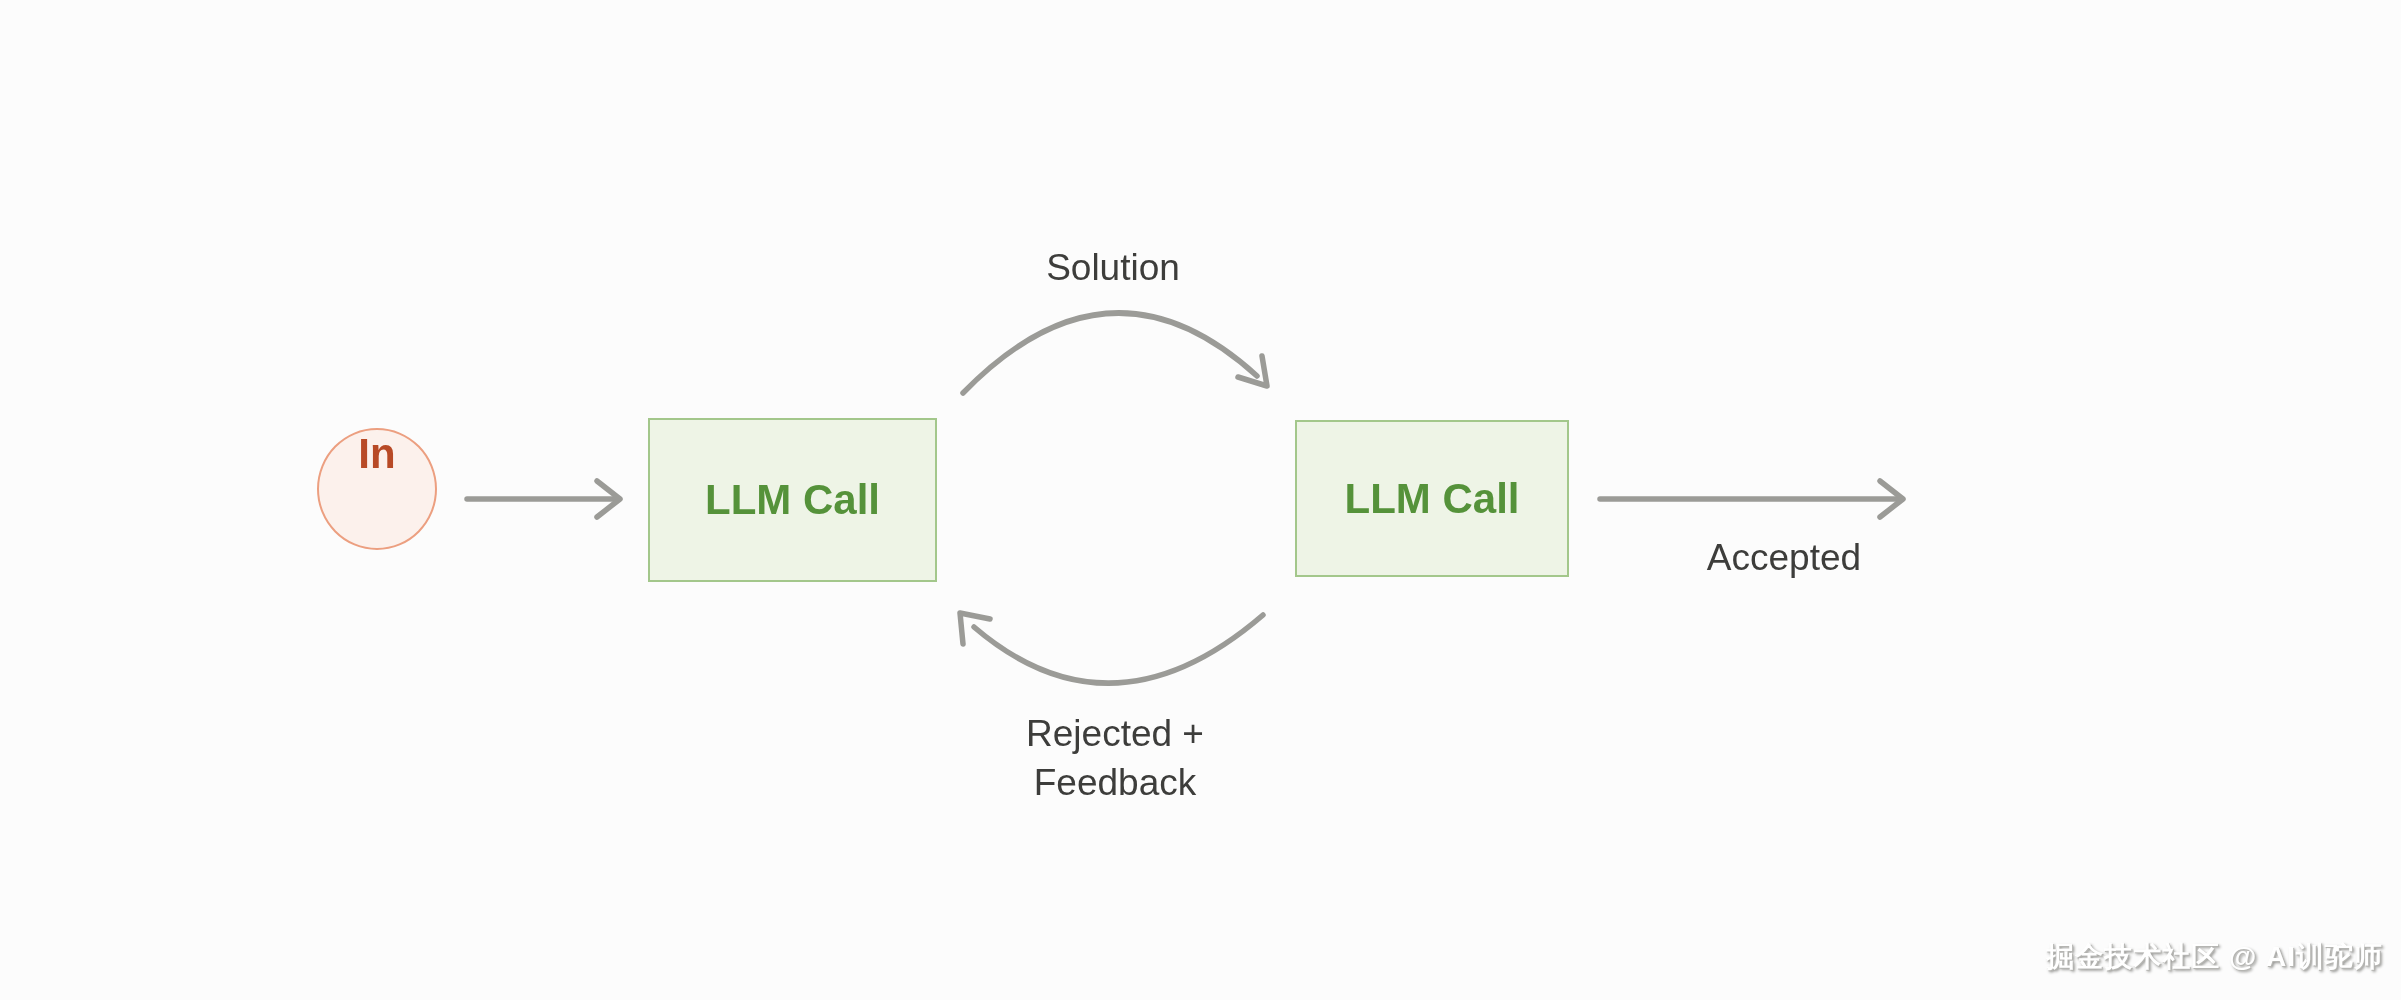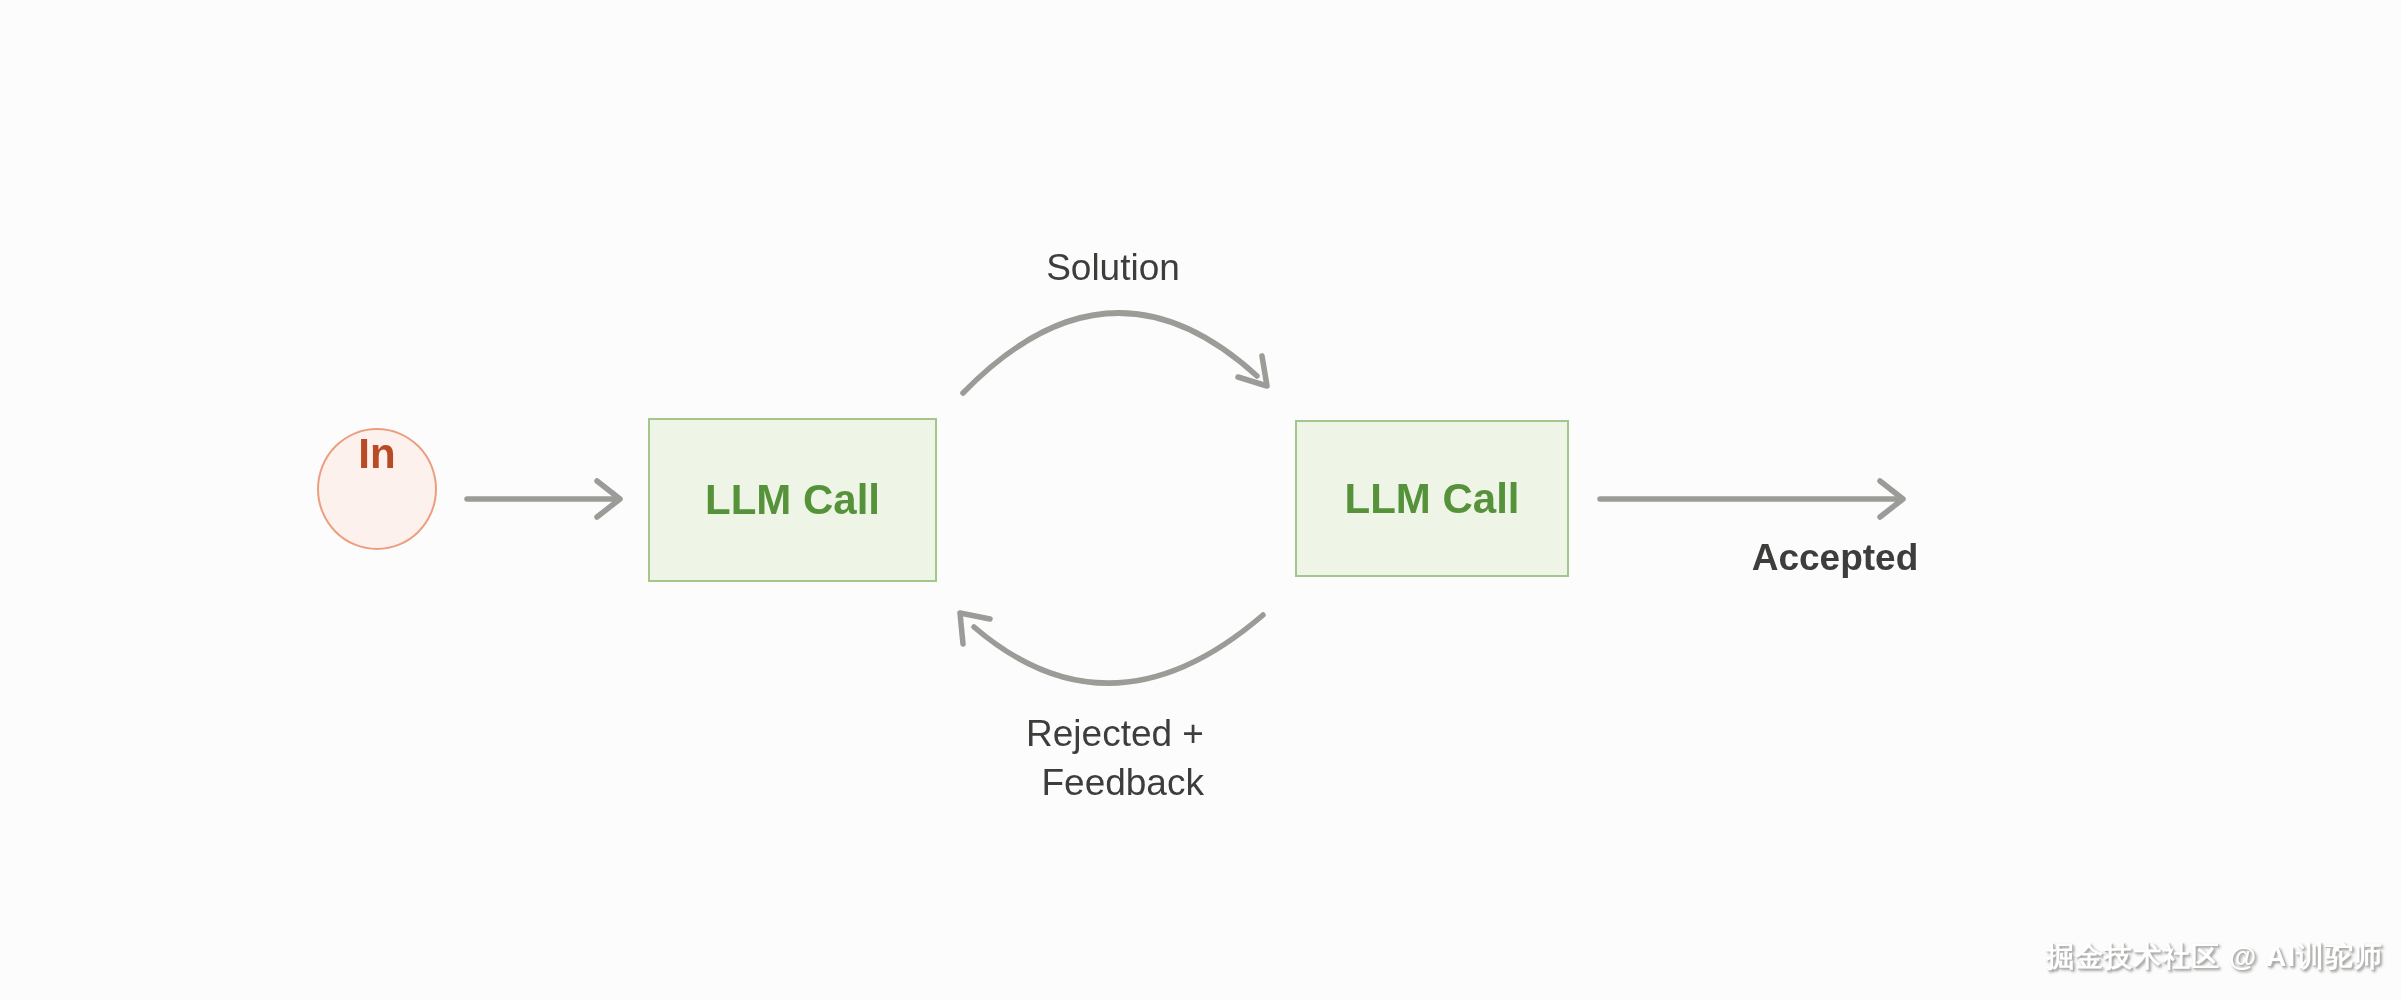--- a/index.html
+++ b/index.html
@@ -77,24 +77,24 @@
     left: 1295px; top: 420px;
     width: 274px; height: 157px;
   }
   .flow-label {
     position: absolute;
     transform: translate(-50%, -50%);
     color: var(--label-text);
     font-size: 37px;
     line-height: 49px;
     white-space: nowrap;
-    text-align: right;
+    text-align: center;
   }
   .flow-label.solution { left: 1113px; top: 267px; }
-  .flow-label.accepted { left: 1835px; top: 557px; font-weight: bold; }
+  .flow-label.accepted { left: 1784px; top: 557px; }
   .flow-label.rejected { left: 1115px; top: 758px; }
   .watermark {
     position: absolute;
     right: 18px; top: 938px;
     font-size: 28px;
     font-weight: 600;
     letter-spacing: 1px;
     color: var(--watermark-color);
     text-shadow: 1px 1px 0 #b5b5b2, 2px 2px 3px var(--watermark-shadow);
     white-space: nowrap;

